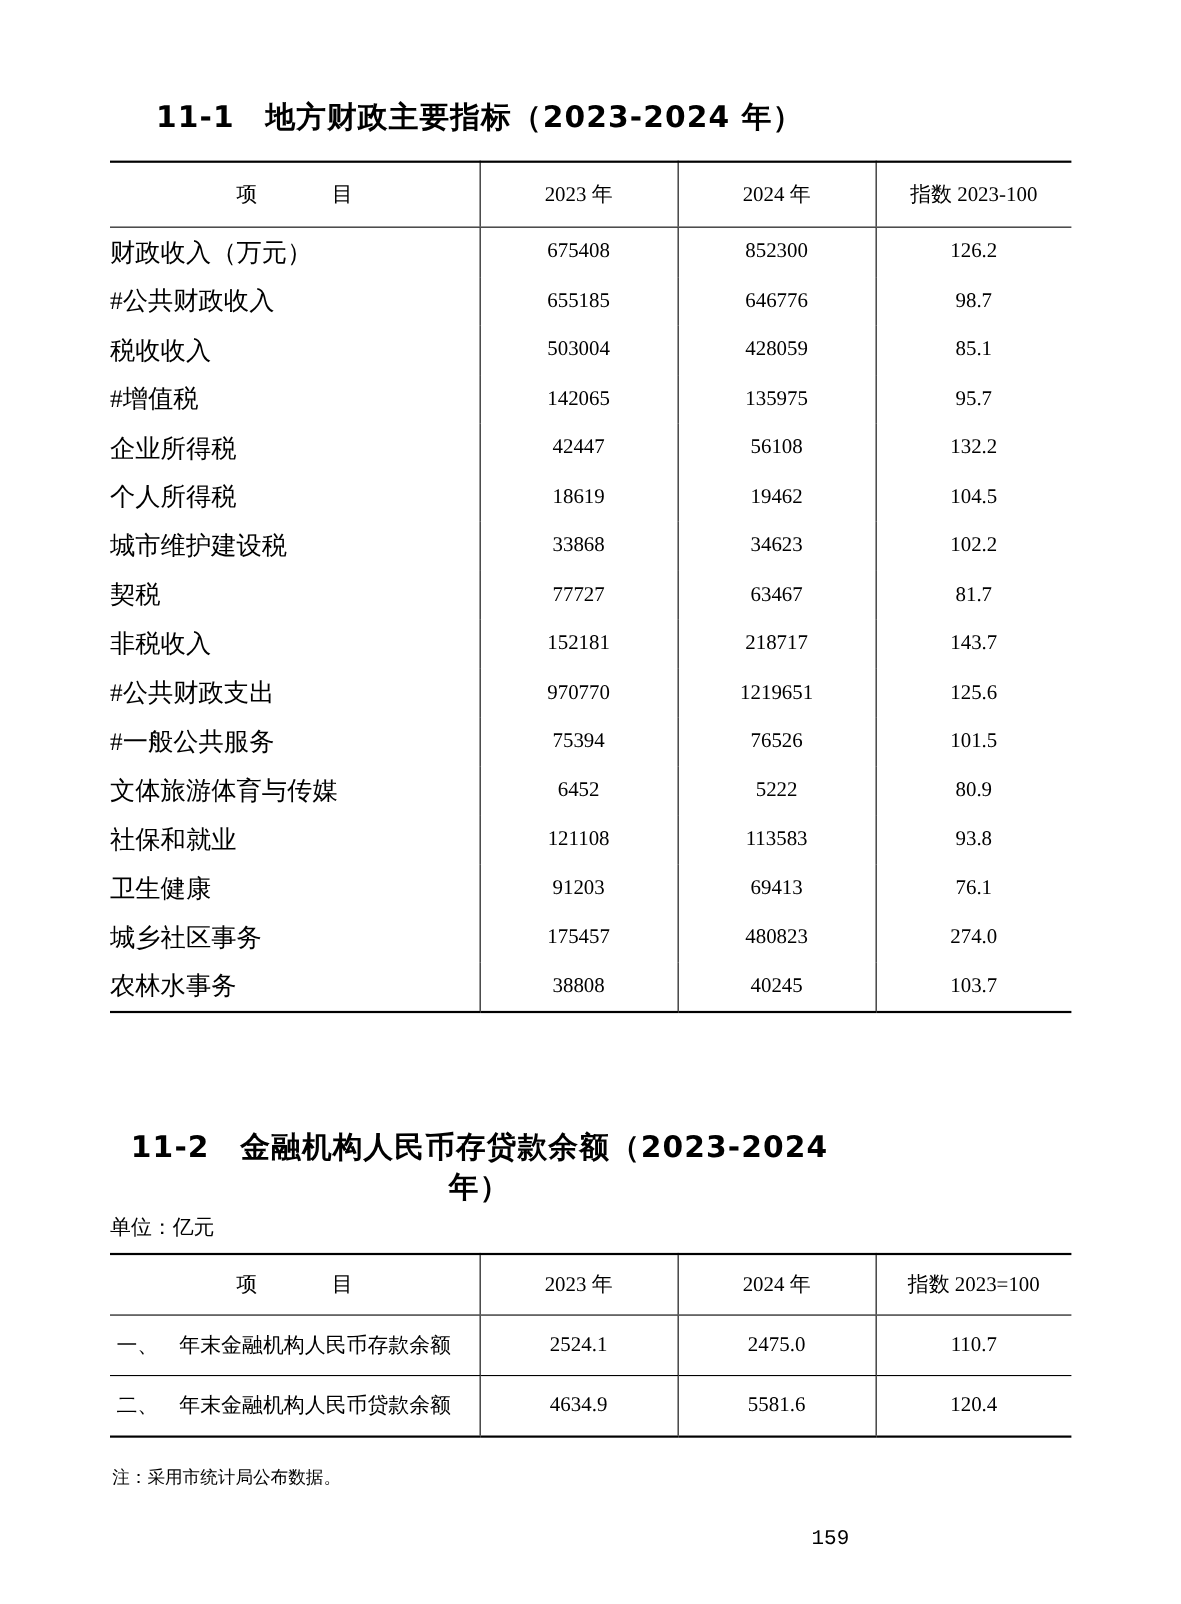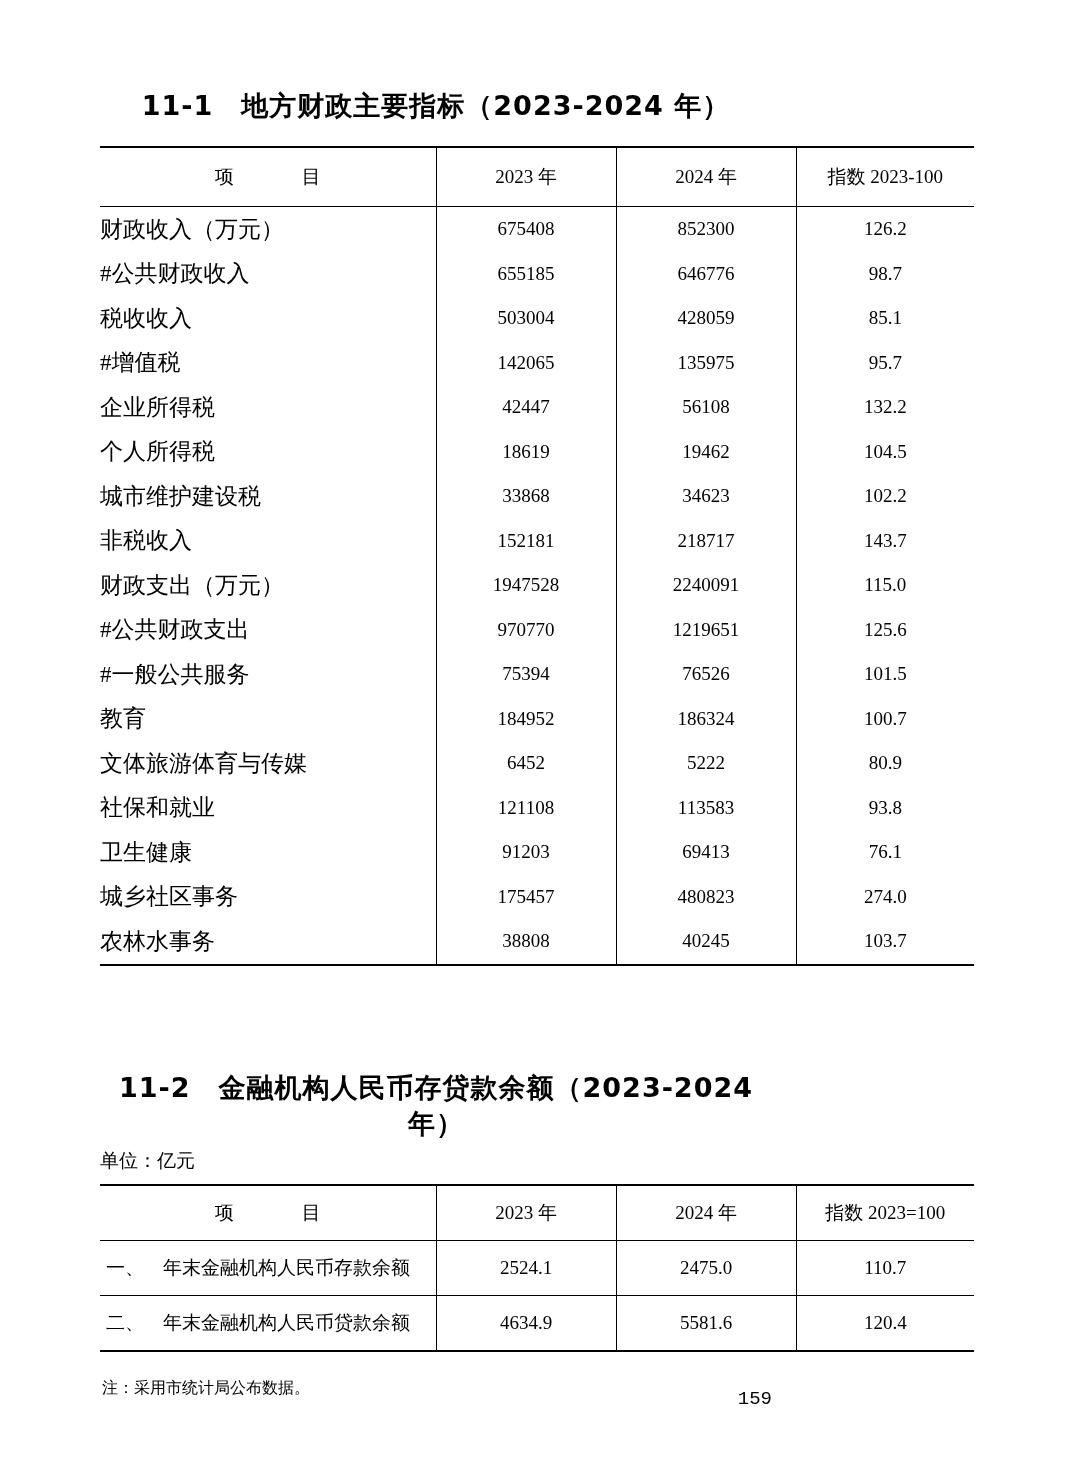--- a/index.html
+++ b/index.html
@@ -187,48 +187,42 @@
         <td class="vline">19462</td>
         <td class="vline">104.5</td>
       </tr>
       <tr>
         <td class="item lvl4">城市维护建设税</td>
         <td class="vline">33868</td>
         <td class="vline">34623</td>
         <td class="vline">102.2</td>
       </tr>
       <tr>
+        <td class="item lvl4">契税</td>
+        <td class="vline">77727</td>
+        <td class="vline">63467</td>
+        <td class="vline">81.7</td>
+      </tr>
+      <tr>
         <td class="item lvl2">非税收入</td>
         <td class="vline">152181</td>
         <td class="vline">218717</td>
         <td class="vline">143.7</td>
       </tr>
       <tr>
-        <td class="item lvl0">财政支出（万元）</td>
-        <td class="vline">1947528</td>
-        <td class="vline">2240091</td>
-        <td class="vline">115.0</td>
-      </tr>
-      <tr>
         <td class="item lvl1">#公共财政支出</td>
         <td class="vline">970770</td>
         <td class="vline">1219651</td>
         <td class="vline">125.6</td>
       </tr>
       <tr>
         <td class="item lvl2">#一般公共服务</td>
         <td class="vline">75394</td>
         <td class="vline">76526</td>
         <td class="vline">101.5</td>
-      </tr>
-      <tr>
-        <td class="item lvl3">教育</td>
-        <td class="vline">184952</td>
-        <td class="vline">186324</td>
-        <td class="vline">100.7</td>
       </tr>
       <tr>
         <td class="item lvl3">文体旅游体育与传媒</td>
         <td class="vline">6452</td>
         <td class="vline">5222</td>
         <td class="vline">80.9</td>
       </tr>
       <tr>
         <td class="item lvl3">社保和就业</td>
         <td class="vline">121108</td>

